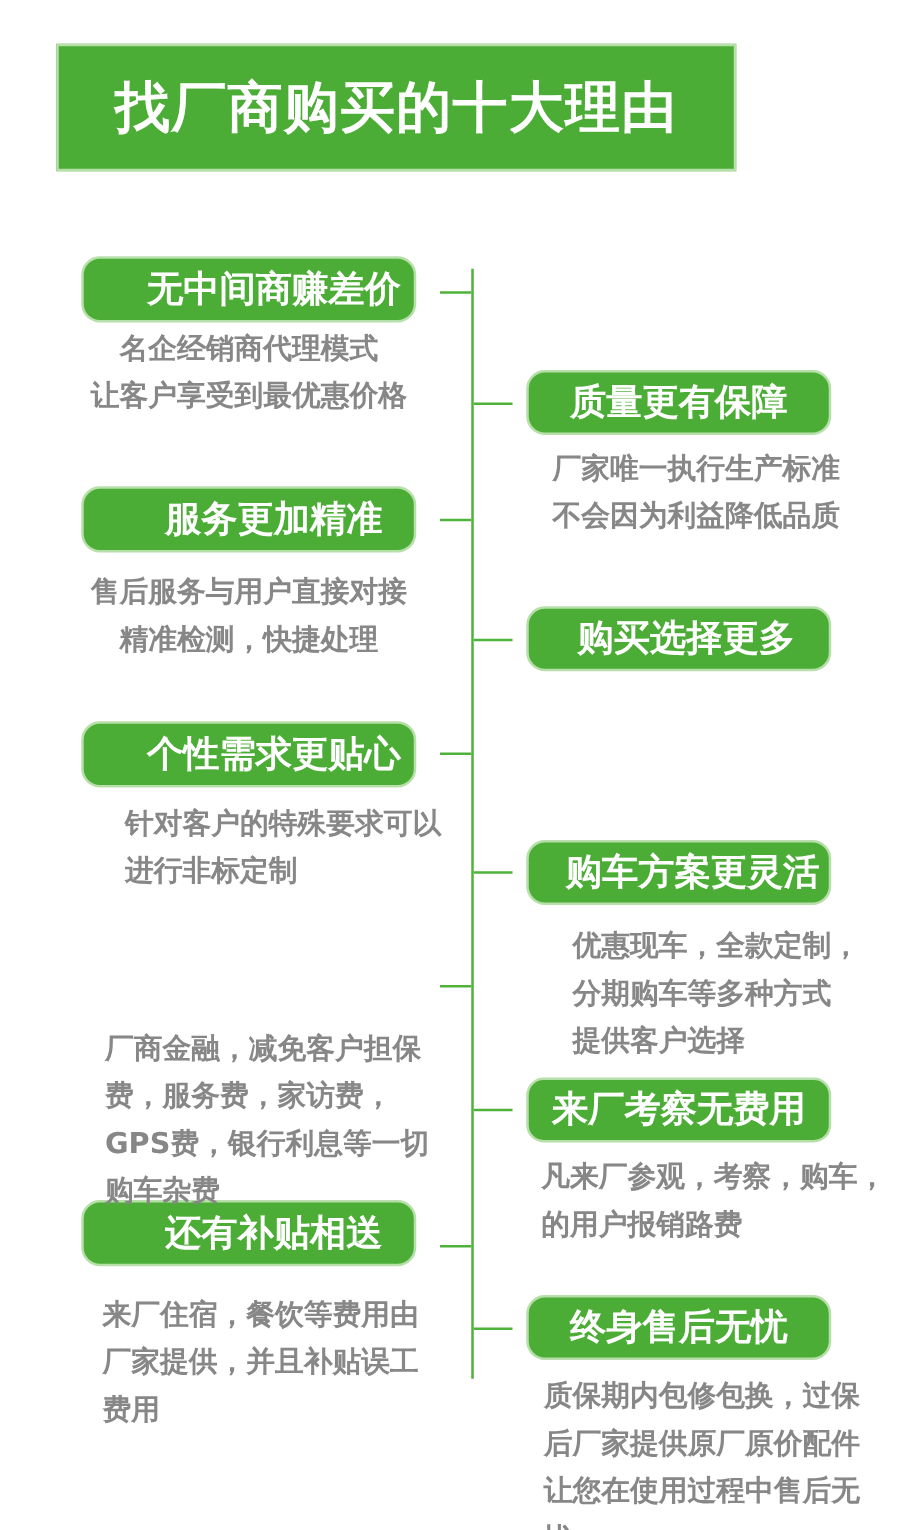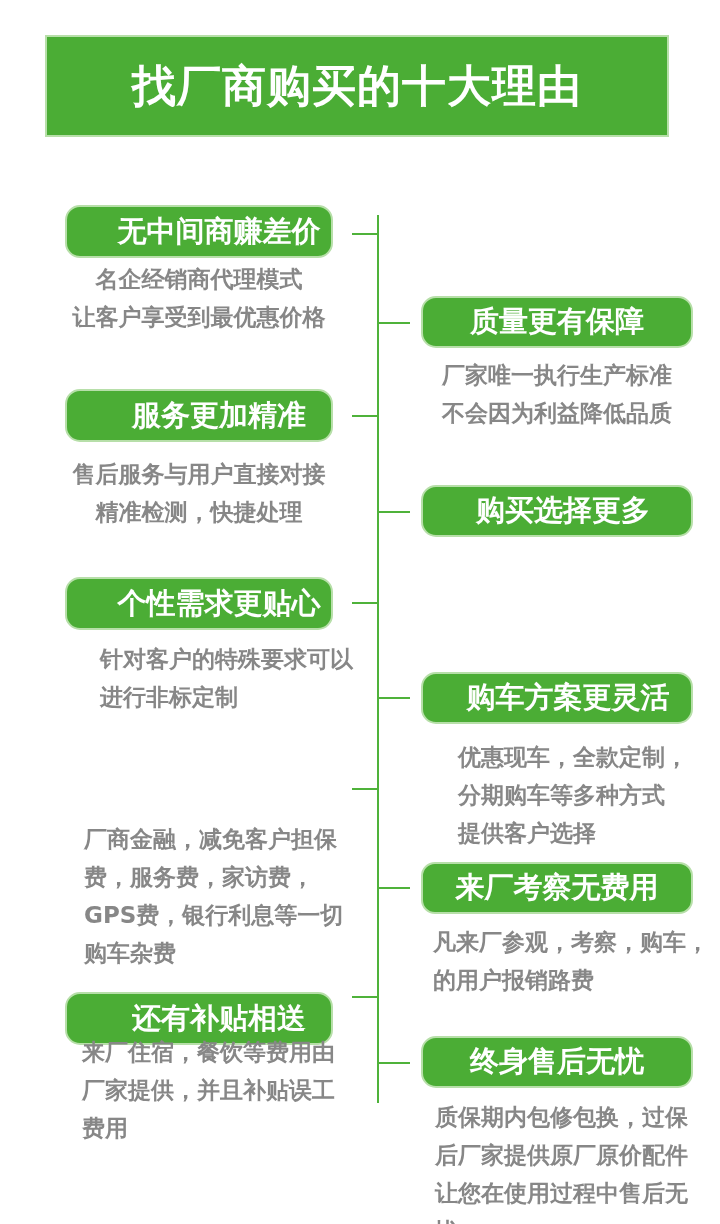--- a/index.html
+++ b/index.html
@@ -15,21 +15,21 @@
     position: relative;
     width: 720px;
     height: 1224px;
     background: #ffffff;
     overflow: hidden;
     font-family: "DejaVu Sans", "Liberation Sans", sans-serif;
   }
   .banner {
     position: absolute;
     left: 45px; top: 35px;
-    width: 624px; height: 102px;
+    width: 544px; height: 102px;
     background: var(--green);
     border: 2px solid var(--light-border);
     display: flex; align-items: center; justify-content: center;
   }
   .banner .title {
     color: var(--white);
     font-size: 44px;
     font-weight: bold;
     letter-spacing: 1px;
     white-space: nowrap;
@@ -57,26 +57,26 @@
     background: var(--green);
     border: 2px solid var(--light-border);
     border-radius: 15px;
     display: flex; align-items: center; justify-content: center;
     color: var(--white);
     font-size: 29px;
     font-weight: bold;
     white-space: nowrap;
   }
   .pill.p-left  { left: 65px;  width: 268px; height: 53px; padding-left: 40px; }
-  .pill.p-right { left: 421px; width: 272px; height: 52px; }
+  .pill.p-right { left: 421px; width: 244px; height: 52px; }
   .p-l1 { top: 205px; }  .p-r1 { top: 296px; }
   .p-l2 { top: 389px; }  .p-r2 { top: 485px; padding-left: 12px; }
   .p-l3 { top: 577px; }  .p-r3 { top: 672px; padding-left: 22px; }
   .p-l4 { top: 762px; }  .p-r4 { top: 862px; border-radius: 14px; }
-  .p-l5 { top: 992px; }  .p-r5 { top: 1036px; }
+  .p-l5 { top: 960px; }  .p-r5 { top: 1036px; }
   .desc {
     position: absolute;
     color: var(--gray-text);
     font-size: 23px;
     font-weight: 600;
     line-height: 38px;
     white-space: pre-line;
   }
   .desc.centered { text-align: center; }
   .d-l1 { left: 65px;  top: 260px;  width: 268px; }

